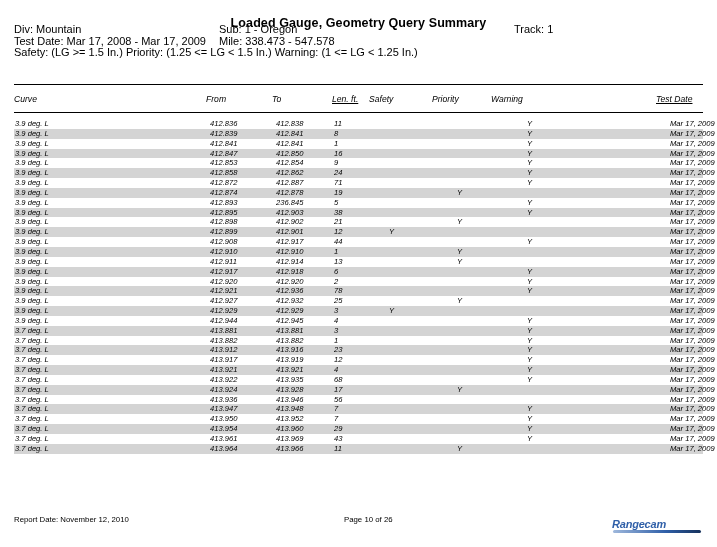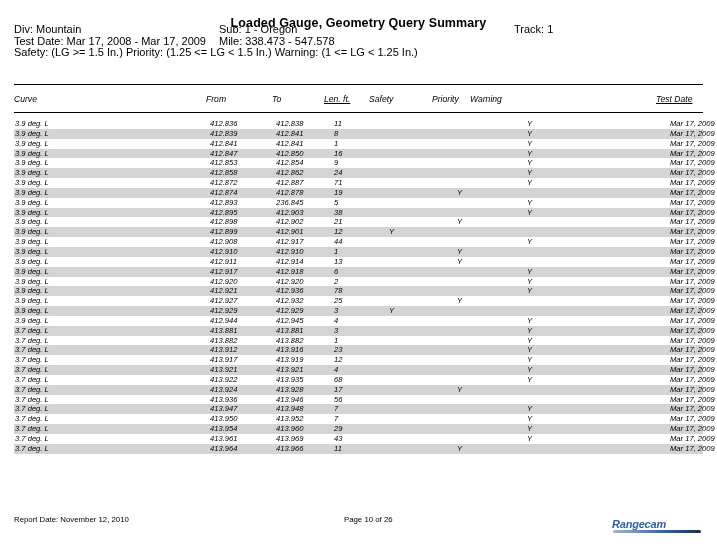--- a/index.html
+++ b/index.html
@@ -67,24 +67,24 @@
     font-size: 8.6px;
     font-style: italic;
   }
   .header-row .h {
     position: absolute;
     white-space: nowrap;
   }
   .h-curve   { left: 0px; }
   .h-from    { left: 192px; }
   .h-to      { left: 258px; }
-  .h-len     { left: 310px; text-decoration: underline; }
+  .h-len     { left: 318px; text-decoration: underline; }
   .h-safety  { left: 355px; }
   .h-prior   { left: 418px; }
-  .h-warn    { left: 456px; text-align: center; }
+  .h-warn    { left: 477px; text-align: center; }
   .h-test    { left: 642px; text-decoration: underline; }
 
   .rows {
     position: absolute;
     top: 119px;
     left: 14px;
     width: 689px;
     font-size: 7.6px;
     font-style: italic;
   }

